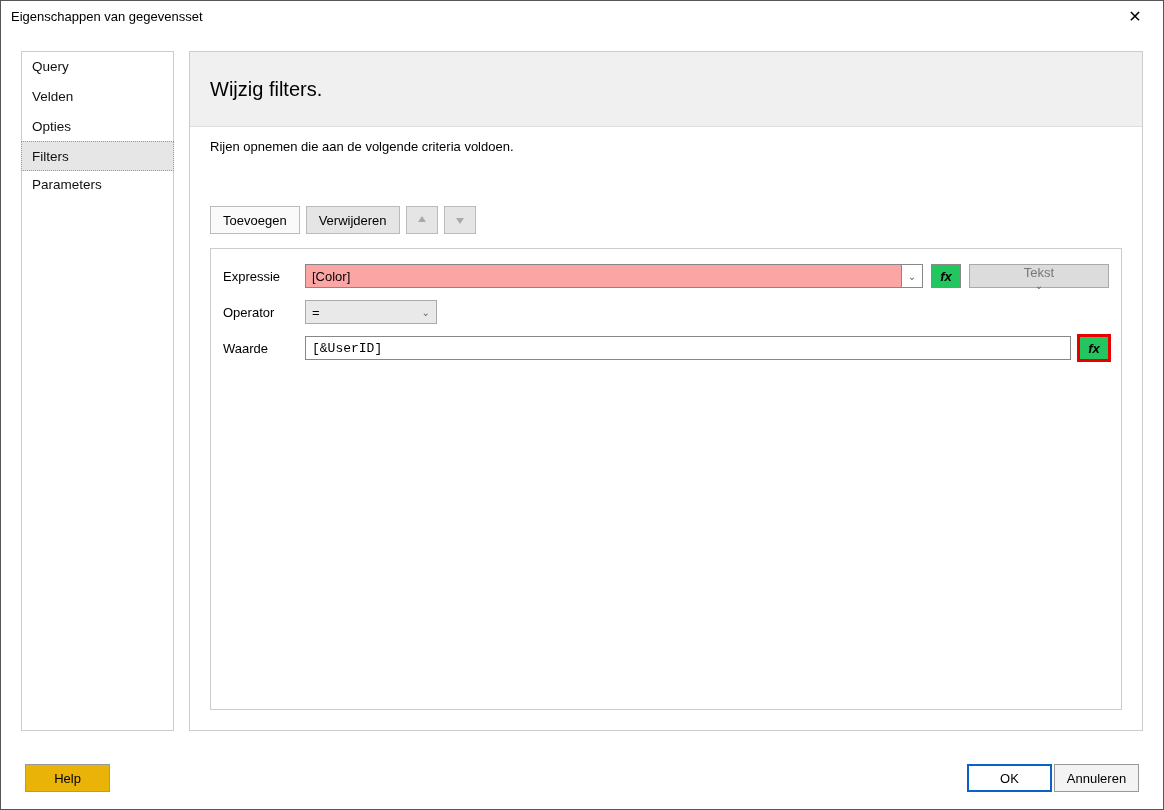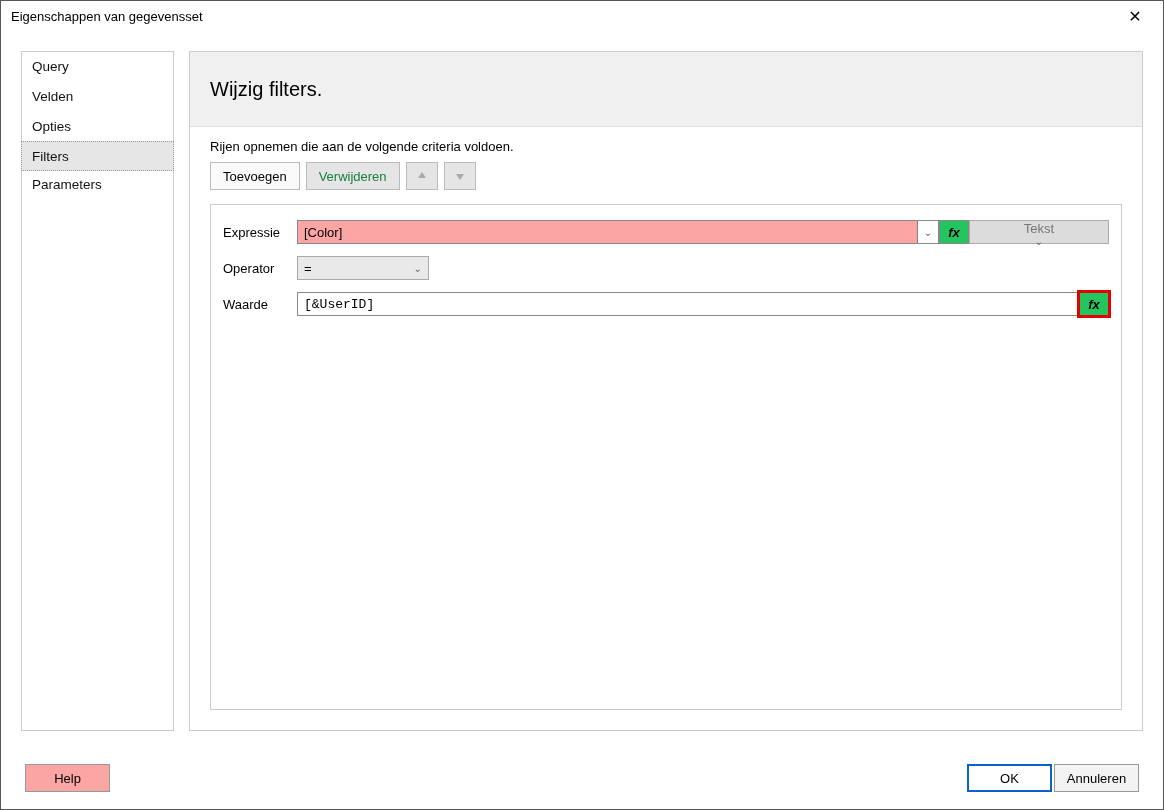--- a/index.html
+++ b/index.html
@@ -22,30 +22,30 @@
   .main-header {
     background: #f0f0f0; height: 75px; display:flex; align-items:center; padding: 0 20px; font-size:20px;
     border-bottom:1px solid #ddd;
   }
   .main-body { padding: 12px 20px 20px 20px; flex:1; display:flex; flex-direction:column; }
   .instruction { font-size:13px; margin-bottom:8px; }
 
   .toolbar { display:flex; gap:6px; margin-bottom:14px; }
   .tbtn {
     border:1px solid #bbb; background:#e9e9e9; font-size:13px; height:28px;
-    padding:0 12px; display:inline-flex; align-items:center; color:#000;
+    padding:0 12px; display:inline-flex; align-items:center; color:#000;margin-top:44px;
   }
   .tbtn.primary { background:#fafafa; }
   .tbtn.iconbtn { width:32px; padding:0; justify-content:center; color:#888; }
-  .tbtn.disabled { color:#15803d; background:#e5e5e5; }
+  .tbtn.disabled { color:#000000; background:#e5e5e5; }
 
   .filter-box {
     border:1px solid #ccc; flex:1; padding:12px 12px;
   }
-  .row { display:flex; align-items:center; height:30px; margin-bottom:6px; gap:0; }
+  .row { display:flex; align-items:center; height:30px; margin-bottom:6px; gap:8px; }
   .row-label { width:74px; font-size:13px; }
   .expr-field { flex:1; display:flex; }
   .expr-field input { flex:1; border:1px solid #888; border-right:none; height:24px; padding:0 6px; font-size:13px; background:#fca5a5; }
   .expr-dd { width:22px; border:1px solid #888; background:#fff; display:flex; align-items:center; justify-content:center; font-size:10px; }
   .fxbtn {
     width:30px; height:24px; border:1px solid #888; background:#22c55e;
     display:flex; align-items:center; justify-content:center; font-style:italic; font-weight:bold; font-size:13px;
   }
   .fxbtn.highlight { outline:3px solid #e60000; outline-offset:-1px; }
   .typedd {
@@ -59,21 +59,21 @@
   .chev { font-size:10px; color:#666; }
 
   .footer {
     height: 54px; display:flex; align-items:center; padding: 0 24px;
   }
   .footer-spacer { flex:1; }
   .footer .btn {
     width:85px; height:28px; border:1px solid #999; background:#f3f3f3; font-size:13px;
     display:inline-flex; align-items:center; justify-content:center; margin-left:2px;
   }
-  .footer .btn.help { background:#fca5a5; margin-left:0; }
+  .footer .btn.help { background:#eab308; margin-left:0; }
   .footer .btn.ok { border:2px solid #0a62c9; background:#fff; }
   .value-input { flex:1; height:24px; border:1px solid #888; padding:0 6px; font-size:13px;font-family:Liberation Mono, monospace; }
 </style>
 </head>
 <body>
 
 <div class="titlebar">
   <div class="titlebar-title">Eigenschappen van gegevensset</div>
   <div class="titlebar-close">✕</div>
 </div>

